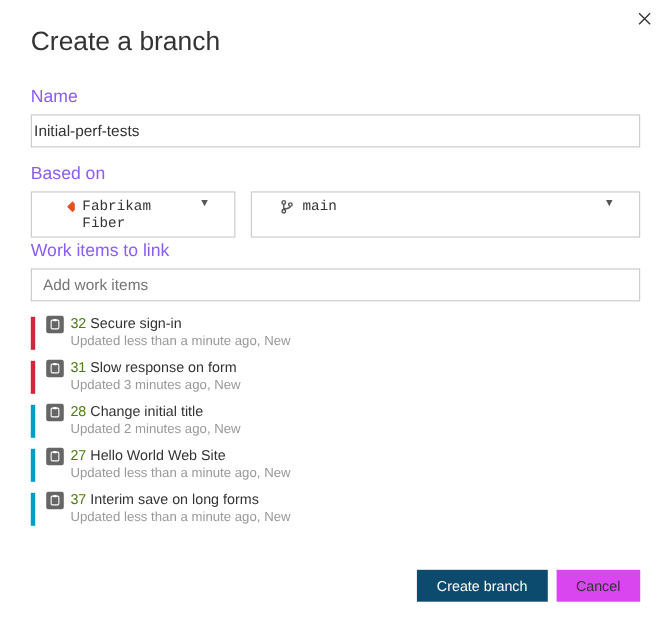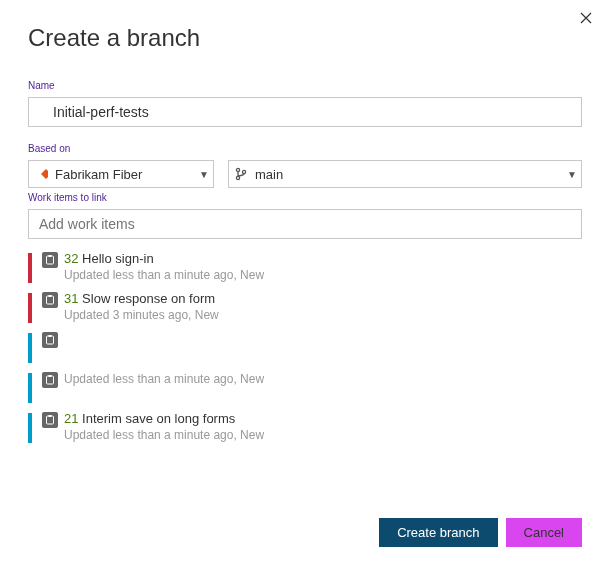--- a/index.html
+++ b/index.html
@@ -23,51 +23,51 @@
     text-align: center;
   }
   .title {
     font-size: 24px;
     font-weight: 400;
     color: #333;
     margin-top: 8px;
     margin-bottom: 28px;
   }
   .label {
-    font-size: 10px;
-    color: #4c1d95;
+    font-size: 16px;
+    color: #8b5cf6;
     margin-bottom: 6px;
     display: block;
   }
   .label.sub {
     margin-top: 4px;
   }
   .text-input {
     width: 100%;
     border: 1px solid #c8c8c8;
-    padding: 6px 24px;
+    padding: 6px 2px;
     font-size: 14px;
     color: #333;
     font-family: inherit;
     margin-bottom: 16px;
   }
   .text-input.noplace::placeholder { color:#333; }
   .row {
     display: flex;
     gap: 14px;
     margin-bottom: 0;
   }
   .dropdown {
     display: flex;
-    align-items: center;
     border: 1px solid #c8c8c8;
-    padding: 5px 4px;
+    padding: 5px 24px;
     font-size: 13px;
     cursor: pointer;
     position: relative;
+    font-family: Liberation Mono, monospace;
   }
   .dd-repo { width: 186px; }
   .dd-branch { flex: 1; }
   .dd-icon {
     width: 16px;
     height: 16px;
     display: inline-flex;
     align-items: center;
     justify-content: center;
     margin-right: 6px;
@@ -188,21 +188,21 @@
 <div id="wi-list">
     <div class="wi-item">
       <div class="wi-bar red"></div>
       <div class="wi-type-icon">
         <svg width="10" height="10" viewBox="0 0 10 10">
           <rect x="1.5" y="1" width="7" height="8" rx="1" fill="none" stroke="#fff" stroke-width="1"></rect>
           <rect x="3.5" y="0" width="3" height="2" rx="0.5" fill="#fff"></rect>
         </svg>
       </div>
       <div class="wi-body">
-        <div class="wi-line1"><span class="wi-id">32</span> <span class="wi-name">Hello sign-in</span></div>
+        <div class="wi-line1"><span class="wi-id">32</span> <span class="wi-name">Secure sign-in</span></div>
         <div class="wi-line2">Updated less than a minute ago, New</div>
       </div>
     </div>
     <div class="wi-item">
       <div class="wi-bar red"></div>
       <div class="wi-type-icon">
         <svg width="10" height="10" viewBox="0 0 10 10">
           <rect x="1.5" y="1" width="7" height="8" rx="1" fill="none" stroke="#fff" stroke-width="1"></rect>
           <rect x="3.5" y="0" width="3" height="2" rx="0.5" fill="#fff"></rect>
         </svg>
@@ -213,43 +213,48 @@
       </div>
     </div>
     <div class="wi-item">
       <div class="wi-bar blue"></div>
       <div class="wi-type-icon">
         <svg width="10" height="10" viewBox="0 0 10 10">
           <rect x="1.5" y="1" width="7" height="8" rx="1" fill="none" stroke="#fff" stroke-width="1"></rect>
           <rect x="3.5" y="0" width="3" height="2" rx="0.5" fill="#fff"></rect>
         </svg>
       </div>
+      <div class="wi-body">
+        <div class="wi-line1"><span class="wi-id">28</span> <span class="wi-name">Change initial title</span></div>
+        <div class="wi-line2">Updated 2 minutes ago, New</div>
+      </div>
     </div>
     <div class="wi-item">
       <div class="wi-bar blue"></div>
       <div class="wi-type-icon">
         <svg width="10" height="10" viewBox="0 0 10 10">
           <rect x="1.5" y="1" width="7" height="8" rx="1" fill="none" stroke="#fff" stroke-width="1"></rect>
           <rect x="3.5" y="0" width="3" height="2" rx="0.5" fill="#fff"></rect>
         </svg>
       </div>
       <div class="wi-body">
+        <div class="wi-line1"><span class="wi-id">27</span> <span class="wi-name">Hello World Web Site</span></div>
         <div class="wi-line2">Updated less than a minute ago, New</div>
       </div>
     </div>
     <div class="wi-item">
       <div class="wi-bar blue"></div>
       <div class="wi-type-icon">
         <svg width="10" height="10" viewBox="0 0 10 10">
           <rect x="1.5" y="1" width="7" height="8" rx="1" fill="none" stroke="#fff" stroke-width="1"></rect>
           <rect x="3.5" y="0" width="3" height="2" rx="0.5" fill="#fff"></rect>
         </svg>
       </div>
       <div class="wi-body">
-        <div class="wi-line1"><span class="wi-id">21</span> <span class="wi-name">Interim save on long forms</span></div>
+        <div class="wi-line1"><span class="wi-id">37</span> <span class="wi-name">Interim save on long forms</span></div>
         <div class="wi-line2">Updated less than a minute ago, New</div>
       </div>
     </div>
   </div>
 
 <div class="buttons">
   <button class="btn btn-primary">Create branch</button>
   <button class="btn btn-secondary">Cancel</button>
 </div>
 

